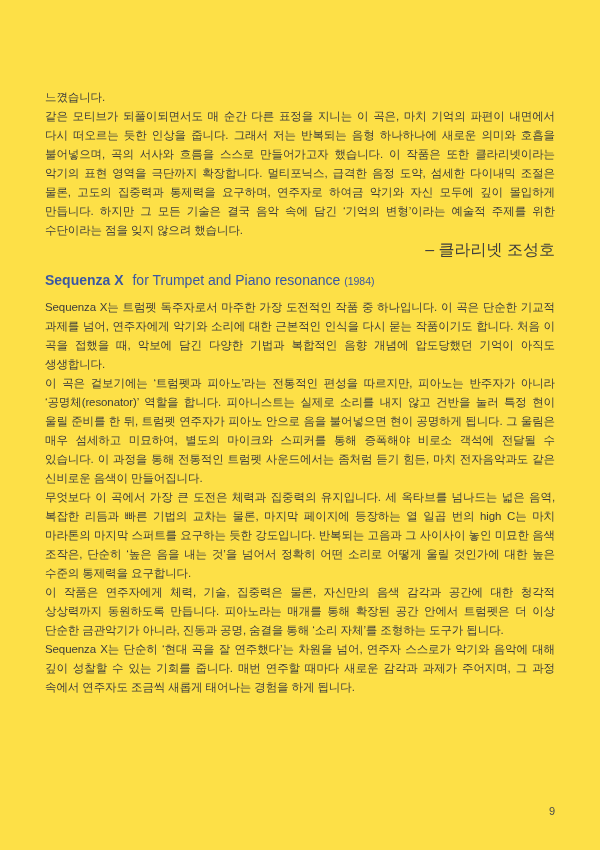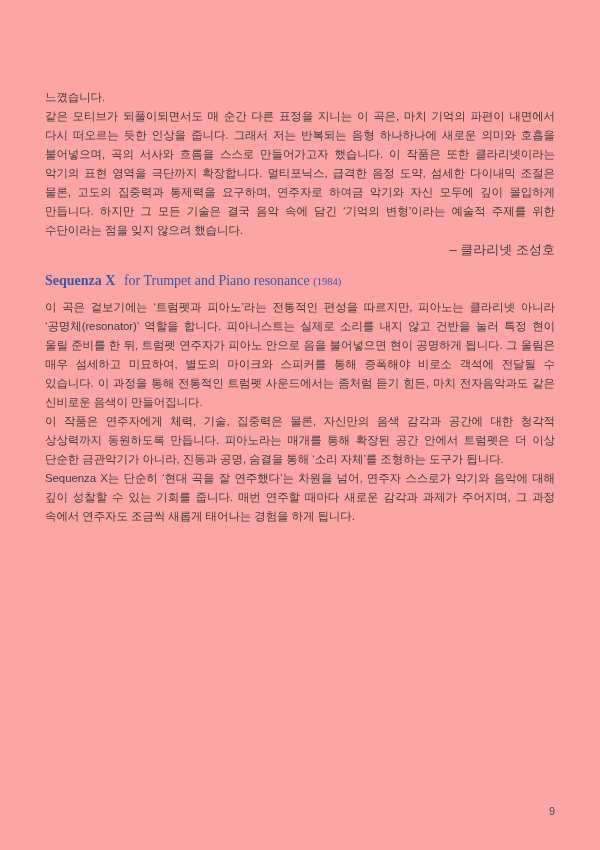--- a/index.html
+++ b/index.html
@@ -4,21 +4,21 @@
 <style>
   html, body {
     margin: 0;
     padding: 0;
     background: #ffffff;
   }
   .page {
     position: relative;
     width: 600px;
     height: 850px;
-    background: #fca5a5;
+    background: #fde047;
     overflow: hidden;
     font-family: "Liberation Sans", "DejaVu Sans", sans-serif;
   }
   .content {
     position: absolute;
     top: 88px;
     left: 45px;
     width: 510px;
   }
   p.body {
@@ -26,32 +26,31 @@
     font-size: 11.5px;
     line-height: 19px;
     color: #3d3d3d;
     text-align: justify;
     letter-spacing: -0.1px;
     word-break: keep-all;
     overflow-wrap: break-word;
   }
   p.sig {
     margin: 0;
-    font-size: 13px;
+    font-size: 16px;
     line-height: 19px;
     color: #3d3d3d;
     text-align: right;
   }
   h2.piece {
     margin: 12px 0 7px 0;
     font-size: 14px;
     line-height: 19px;
     font-weight: 400;
     color: #3a57a4;
-    font-family: Liberation Serif, serif;
   }
   h2.piece .t {
     font-weight: 700;
     margin-right: 5px;
   }
   h2.piece .y {
     font-size: 10.5px;
   }
   .page-number {
     position: absolute;
@@ -74,21 +73,23 @@
       <p class="sig">– 클라리넷 조성호</p>
     </section>
 
     <h2 class="piece">
       <span class="t">Sequenza X</span>
       <span class="s">for Trumpet and Piano resonance</span>
       <span class="y">(1984)</span>
     </h2>
 
     <section>
-      <p class="body">이 곡은 겉보기에는 ‘트럼펫과 피아노’라는 전통적인 편성을 따르지만, 피아노는 클라리넷 아니라 ‘공명체(resonator)’ 역할을 합니다. 피아니스트는 실제로 소리를 내지 않고 건반을 눌러 특정 현이 울릴 준비를 한 뒤, 트럼펫 연주자가 피아노 안으로 음을 불어넣으면 현이 공명하게 됩니다. 그 울림은 매우 섬세하고 미묘하여, 별도의 마이크와 스피커를 통해 증폭해야 비로소 객석에 전달될 수 있습니다. 이 과정을 통해 전통적인 트럼펫 사운드에서는 좀처럼 듣기 힘든, 마치 전자음악과도 같은 신비로운 음색이 만들어집니다.</p>
+      <p class="body">Sequenza X는 트럼펫 독주자로서 마주한 가장 도전적인 작품 중 하나입니다. 이 곡은 단순한 기교적 과제를 넘어, 연주자에게 악기와 소리에 대한 근본적인 인식을 다시 묻는 작품이기도 합니다. 처음 이 곡을 접했을 때, 악보에 담긴 다양한 기법과 복합적인 음향 개념에 압도당했던 기억이 아직도 생생합니다.</p>
+      <p class="body">이 곡은 겉보기에는 ‘트럼펫과 피아노’라는 전통적인 편성을 따르지만, 피아노는 반주자가 아니라 ‘공명체(resonator)’ 역할을 합니다. 피아니스트는 실제로 소리를 내지 않고 건반을 눌러 특정 현이 울릴 준비를 한 뒤, 트럼펫 연주자가 피아노 안으로 음을 불어넣으면 현이 공명하게 됩니다. 그 울림은 매우 섬세하고 미묘하여, 별도의 마이크와 스피커를 통해 증폭해야 비로소 객석에 전달될 수 있습니다. 이 과정을 통해 전통적인 트럼펫 사운드에서는 좀처럼 듣기 힘든, 마치 전자음악과도 같은 신비로운 음색이 만들어집니다.</p>
+      <p class="body">무엇보다 이 곡에서 가장 큰 도전은 체력과 집중력의 유지입니다. 세 옥타브를 넘나드는 넓은 음역, 복잡한 리듬과 빠른 기법의 교차는 물론, 마지막 페이지에 등장하는 열 일곱 번의 high C는 마치 마라톤의 마지막 스퍼트를 요구하는 듯한 강도입니다. 반복되는 고음과 그 사이사이 놓인 미묘한 음색 조작은, 단순히 ‘높은 음을 내는 것’을 넘어서 정확히 어떤 소리로 어떻게 울릴 것인가에 대한 높은 수준의 통제력을 요구합니다.</p>
       <p class="body">이 작품은 연주자에게 체력, 기술, 집중력은 물론, 자신만의 음색 감각과 공간에 대한 청각적 상상력까지 동원하도록 만듭니다. 피아노라는 매개를 통해 확장된 공간 안에서 트럼펫은 더 이상 단순한 금관악기가 아니라, 진동과 공명, 숨결을 통해 ‘소리 자체’를 조형하는 도구가 됩니다.</p>
       <p class="body">Sequenza X는 단순히 ‘현대 곡을 잘 연주했다’는 차원을 넘어, 연주자 스스로가 악기와 음악에 대해 깊이 성찰할 수 있는 기회를 줍니다. 매번 연주할 때마다 새로운 감각과 과제가 주어지며, 그 과정 속에서 연주자도 조금씩 새롭게 태어나는 경험을 하게 됩니다.</p>
 
     </section>
 
   </div>
 
   <div class="page-number">9</div>
 </div>
 

